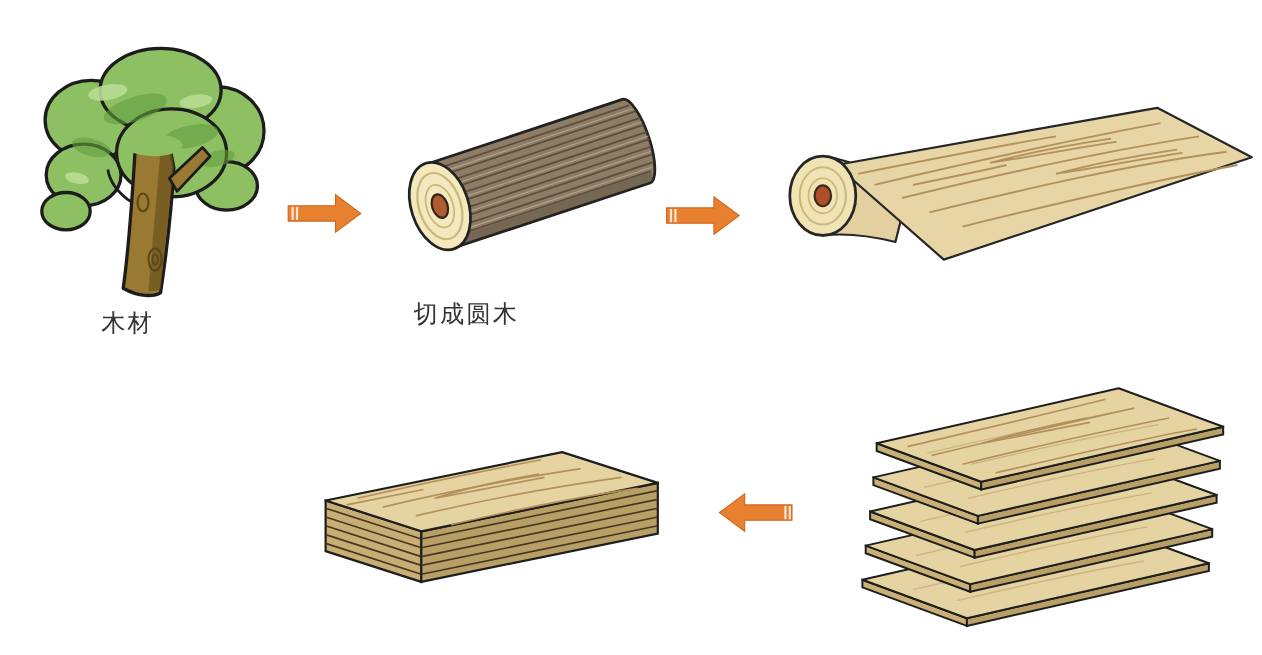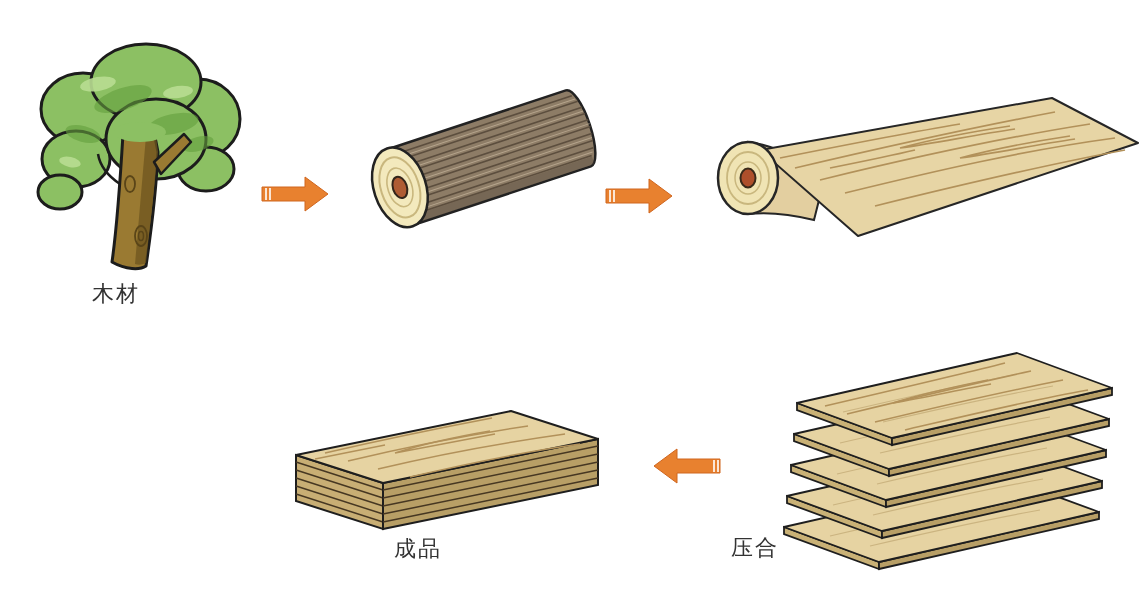--- a/index.html
+++ b/index.html
@@ -92,20 +92,21 @@
         <line x1="4" y1="27" x2="196" y2="27"></line>
       </g>
       <rect x="2" y="31" width="192" height="8" fill="#4e4236" opacity="0.35"></rect>
       <ellipse cx="2" cy="0" rx="26" ry="41" fill="#F3E9BD" stroke="#222222" stroke-width="2.5"></ellipse>
       <ellipse cx="2" cy="0" rx="19" ry="31" fill="none" stroke="#C9B77E" stroke-width="2"></ellipse>
       <ellipse cx="2" cy="0" rx="12" ry="20" fill="none" stroke="#C9B77E" stroke-width="1.6"></ellipse>
       <ellipse cx="2" cy="0" rx="7" ry="11" fill="#AF5C33" stroke="#33251a" stroke-width="2"></ellipse>
     </g>
   </svg>
 
+  <div class="step-label" style="left:339px;top:271px">切成圆木</div>
 
   <svg class="abs" style="left:602px;top:174px" width="74" height="44" viewBox="0 0 72 44">
     <polygon points="3,15 46,15 46,5 69,22 46,39 46,29 3,29" fill="#E8812F" stroke="#d0661f" stroke-width="1"></polygon>
     <rect x="6" y="16" width="2" height="12" fill="#ffffff" opacity="0.8"></rect>
     <rect x="10" y="16" width="2" height="12" fill="#ffffff" opacity="0.8"></rect>
   </svg>
 
   <svg class="abs" style="left:710px;top:88px" width="432" height="162" viewBox="0 0 432 162">
 
     <path d="M38,54 C70,58 100,76 112,100 L104,132 C80,126 56,124 38,126 Z" fill="#E3CFA0" stroke="#262626" stroke-width="2"></path>
@@ -154,21 +155,20 @@
     <g fill="none" stroke="#B2915A" stroke-width="1.5">
       <path d="M45,50  C110,35 170,23 212,15"></path>
       <path d="M68,58  C135,42 195,31 248,23"></path>
       <path d="M98,66  C165,50 228,39 285,31"></path>
       <path d="M130,74 C190,60 250,48 300,41"></path>
       <path d="M35,56  C60,51 85,46 105,42"></path>
       <path d="M210,28 C175,34 140,42 115,50 C148,44 183,37 215,31"></path>
     </g>
   </svg>
 
-  <div class="step-label" style="left:333px;top:534px">成品</div>
 
   <svg class="abs" style="left:650px;top:444px" width="74" height="44" viewBox="0 0 72 44">
     <polygon points="69,15 26,15 26,5 3,22 26,39 26,29 69,29" fill="#E8812F" stroke="#d0661f" stroke-width="1"></polygon>
     <rect x="62" y="16" width="2" height="12" fill="#ffffff" opacity="0.8"></rect>
     <rect x="66" y="16" width="2" height="12" fill="#ffffff" opacity="0.8"></rect>
   </svg>
 
   <svg class="abs" style="left:783px;top:350px" width="356" height="245" viewBox="0 0 356 245">
     <defs>
       <g id="plysheet">
@@ -187,15 +187,14 @@
 
     <g fill="none" stroke="#B2915A" stroke-width="1.5">
       <path d="M42,56  C110,40 175,25 222,13"></path>
       <path d="M64,64  C130,48 198,32 248,21"></path>
       <path d="M92,72  C158,56 224,41 280,30"></path>
       <path d="M122,80 C186,65 248,50 305,40"></path>
       <path d="M205,30 C170,37 135,45 110,53 C143,47 176,40 208,34"></path>
     </g>
   </svg>
 
-  <div class="step-label" style="left:670px;top:533px">压合</div>
 
 </div>
 
 </body></html>

